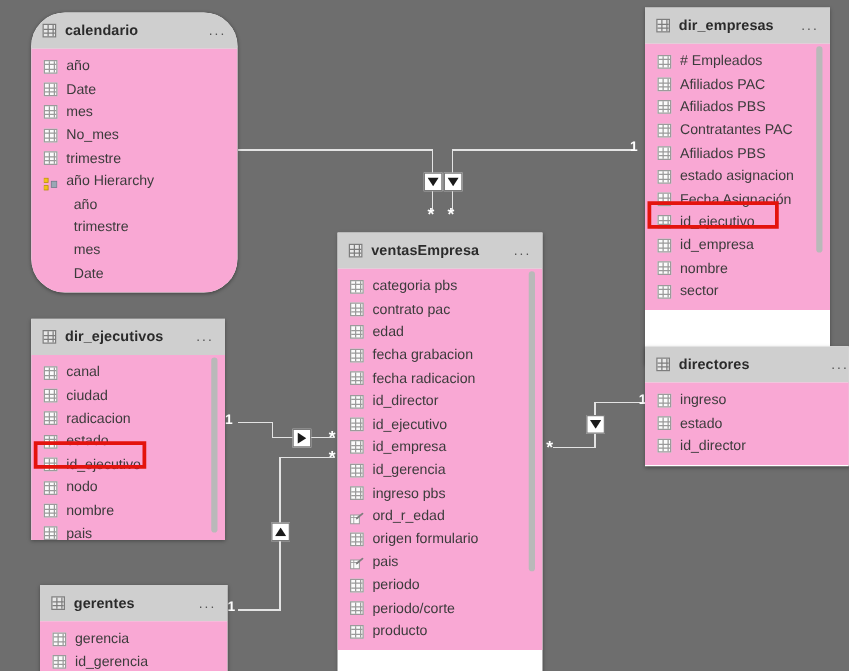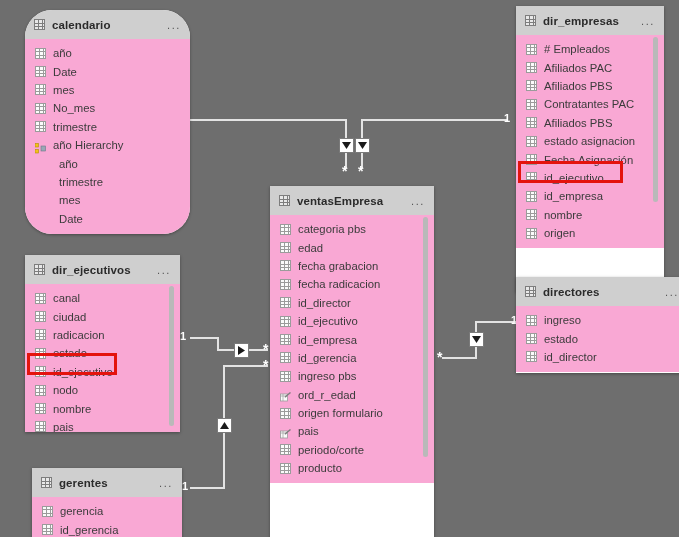--- a/index.html
+++ b/index.html
@@ -348,21 +348,21 @@
             <i class="v2"></i>
             <i class="h2"></i>
           </span>
           <span class="nm">nombre</span>
         </div>
       <div class="fld">
           <span class="ico grid">
             <i class="v2"></i>
             <i class="h2"></i>
           </span>
-          <span class="nm">origen</span>
+          <span class="nm">sector</span>
         </div>
       <div class="sbar" style="top:2px; height:165px;"></div>
     </div>
   </div>
 
   <div class="tbl" id="tbl-ventas" style="left:270px; top:186px; width:164px; height:391px;">
     <div class="tbl-hd">
       <span class="ico grid hdr">
           <i class="v2"></i>
           <i class="h2"></i>
@@ -370,20 +370,27 @@
       <span class="ttl">ventasEmpresa</span>
       <span class="ellipsis">...</span>
     </div>
     <div class="tbl-bd">
       <div class="fld">
           <span class="ico grid">
             <i class="v2"></i>
             <i class="h2"></i>
           </span>
           <span class="nm">categoria pbs</span>
+        </div>
+      <div class="fld">
+          <span class="ico grid">
+            <i class="v2"></i>
+            <i class="h2"></i>
+          </span>
+          <span class="nm">contrato pac</span>
         </div>
       <div class="fld">
           <span class="ico grid">
             <i class="v2"></i>
             <i class="h2"></i>
           </span>
           <span class="nm">edad</span>
         </div>
       <div class="fld">
           <span class="ico grid">
@@ -463,20 +470,27 @@
             <path d="M4.5 5.5 L6 4.2 L6.6 4.9 Z" fill="#7d7d7d"></path>
           </svg>
         </span>
         <span class="nm">pais</span>
       </div>
       <div class="fld">
           <span class="ico grid">
             <i class="v2"></i>
             <i class="h2"></i>
           </span>
+          <span class="nm">periodo</span>
+        </div>
+      <div class="fld">
+          <span class="ico grid">
+            <i class="v2"></i>
+            <i class="h2"></i>
+          </span>
           <span class="nm">periodo/corte</span>
         </div>
       <div class="fld">
           <span class="ico grid">
             <i class="v2"></i>
             <i class="h2"></i>
           </span>
           <span class="nm">producto</span>
         </div>
       <div class="sbar" style="top:2px; height:240px;"></div>

